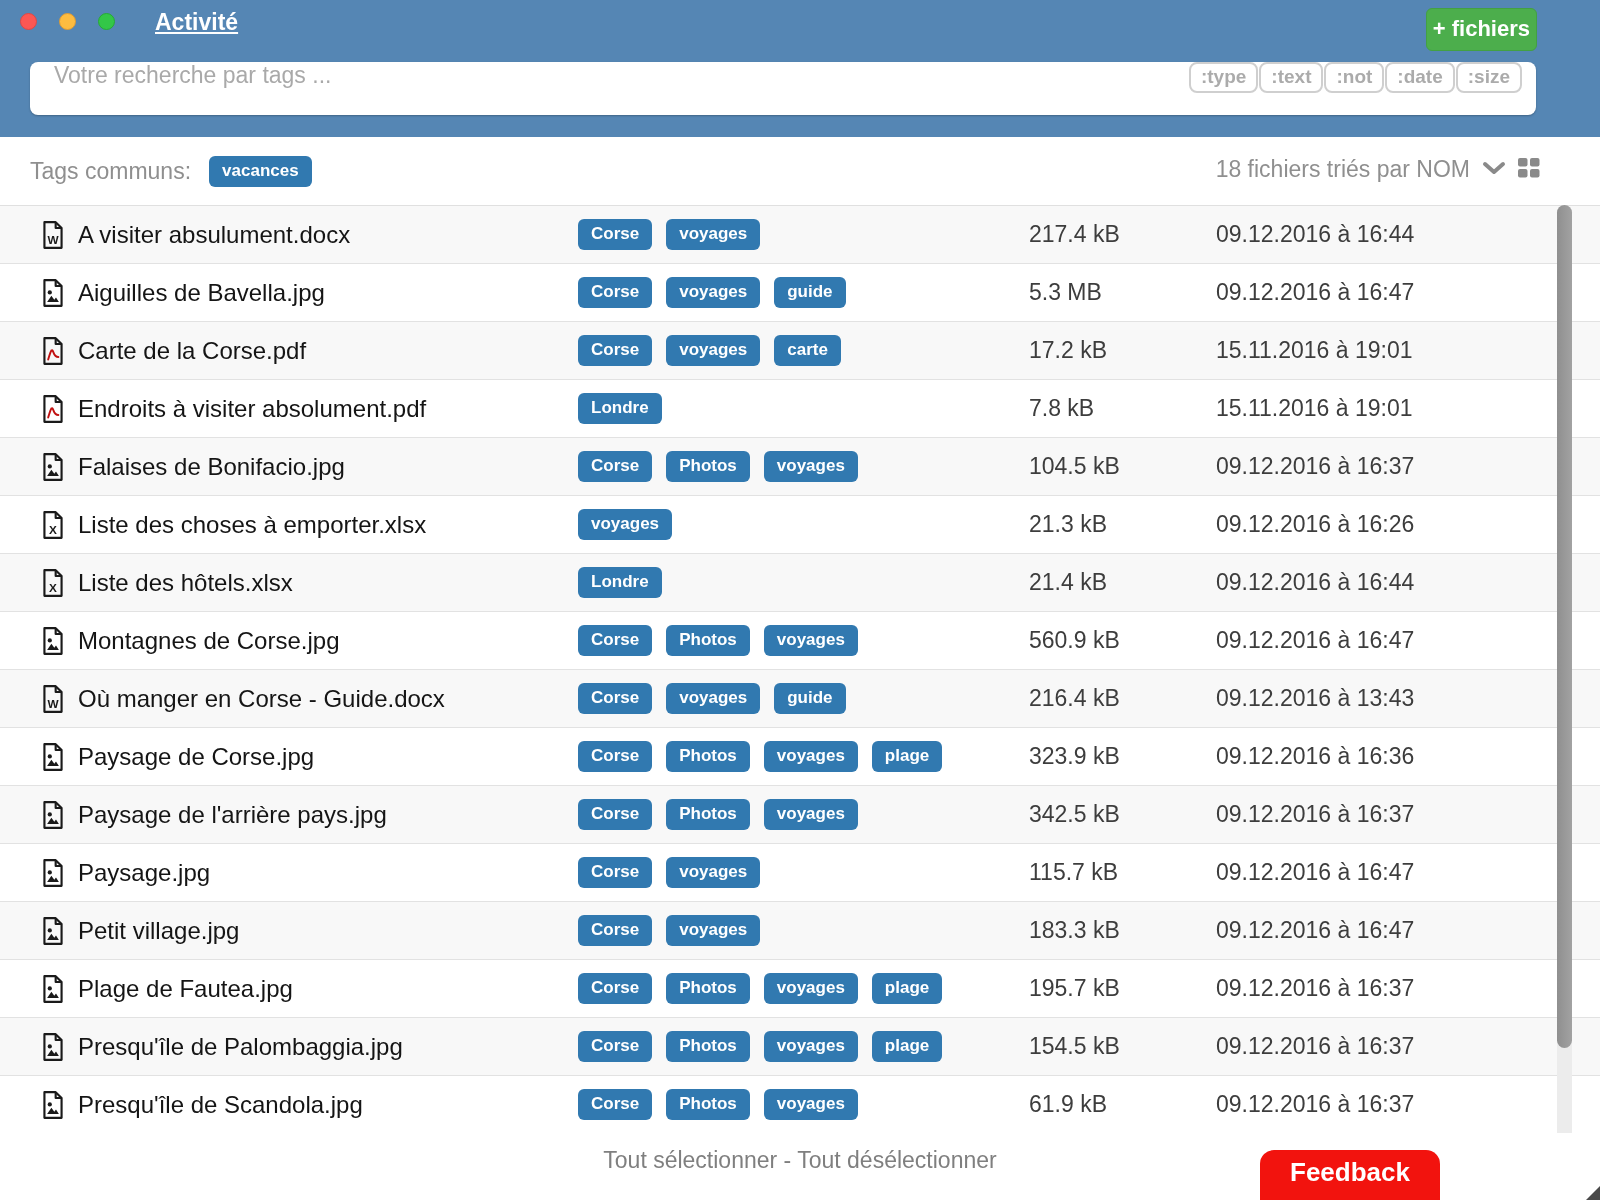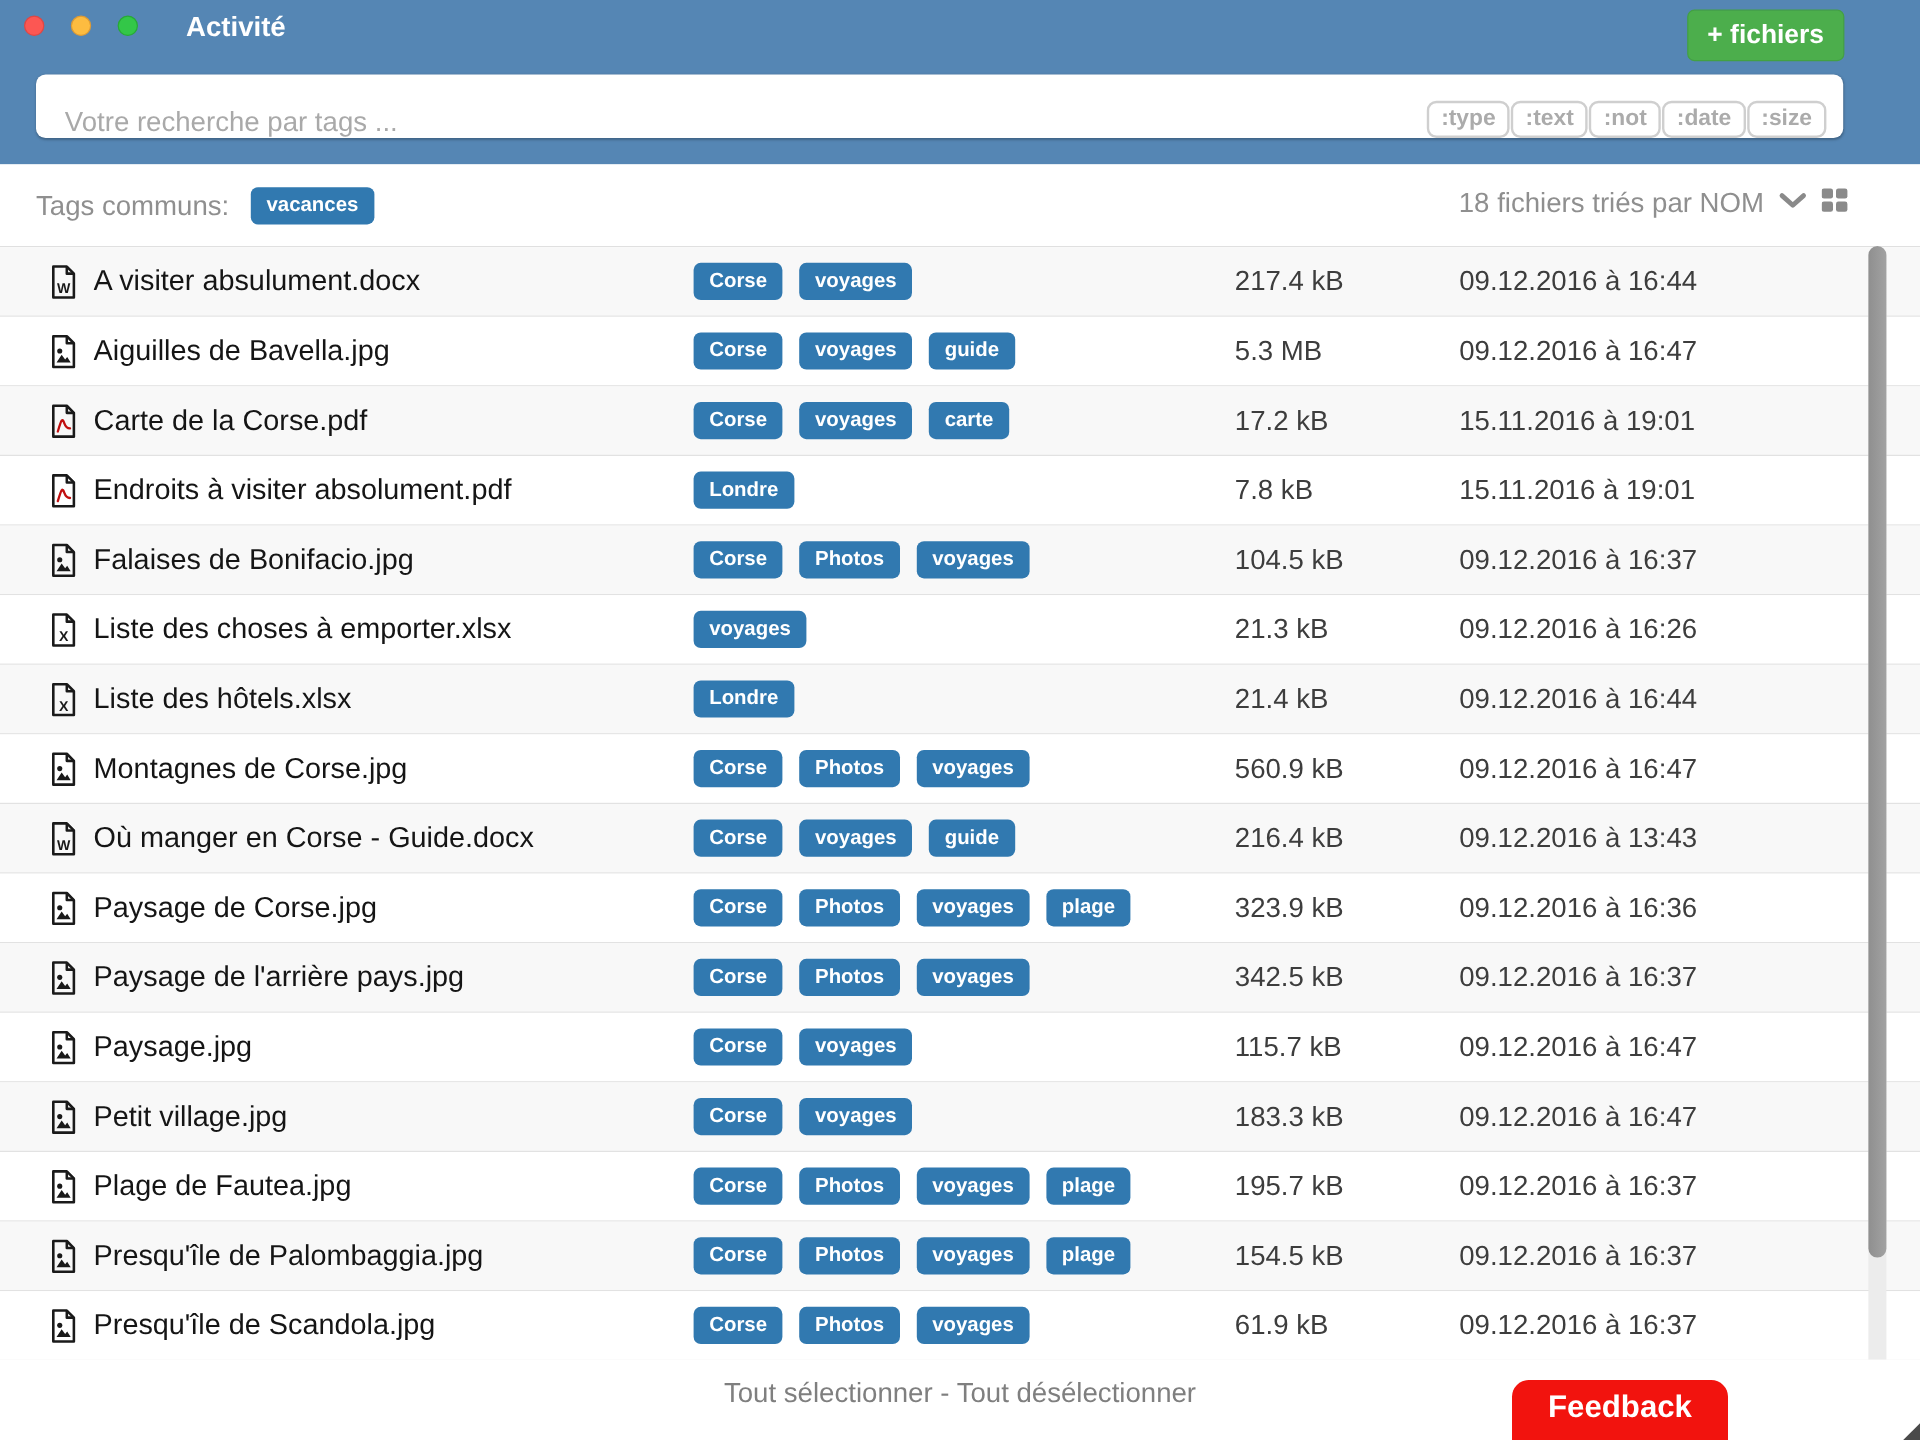--- a/index.html
+++ b/index.html
@@ -6,27 +6,27 @@
   html,body { width:1600px; height:1200px; overflow:hidden; background:#fff;
               font-family:"Liberation Sans", sans-serif; }
 
   
   .titlebar { position:relative; width:1600px; height:137px; background:#5586b4; }
   .traffic { position:absolute; top:13px; left:20px; display:flex; gap:22px; }
   .light { width:17px; height:17px; border-radius:50%; }
   .light.red    { background:#fc5753; border:1px solid #df4744; }
   .light.yellow { background:#fdbc40; border:1px solid #de9b34; }
   .light.green  { background:#33c748; border:1px solid #27aa35; }
-  .win-title { position:absolute; top:9px; left:155px; color:#fff; font-size:23px; font-weight:bold; }
+  .win-title { position:absolute; top:9px; left:155px; color:#fff; font-size:23px; font-weight:bold;text-decoration:underline; }
   .add-btn { position:absolute; top:8px; right:63px; background:#4cae4c; color:#fff;
              border:1px solid #43a043; border-radius:6px; font-size:22px; font-weight:bold;
-             padding:7px 16px 8px; cursor:pointer; }
+             padding:7px 6px 8px; cursor:pointer; }
   .search-wrap { position:absolute; top:62px; left:30px; right:64px; height:53px;
                  background:#fff; border-radius:8px; box-shadow:0 1px 2px rgba(0,0,0,.25);
-                 display:flex; align-items:flex-end; }
+                 display:flex; align-items:flex-start; }
   .search-input { flex:1; border:none; outline:none; font-size:23px; color:#444;
                   padding:0 0 0 24px; font-family:"Liberation Sans", sans-serif; background:transparent; }
   .search-input::placeholder { color:#a9a9a9; }
   .filter-chips { display:flex; gap:1px; margin-right:14px; }
   .filter-chip { border:2px solid #cfcfcf; border-radius:8px; color:#ababab; font-size:19px;
                  font-weight:bold; padding:2px 10px 3px; background:#fff; cursor:pointer; }
 
   
   .toolbar { position:relative; width:1600px; height:68px; background:#fff; }
   .common-tags { position:absolute; left:30px; top:19px; display:flex; align-items:center; gap:18px; }

